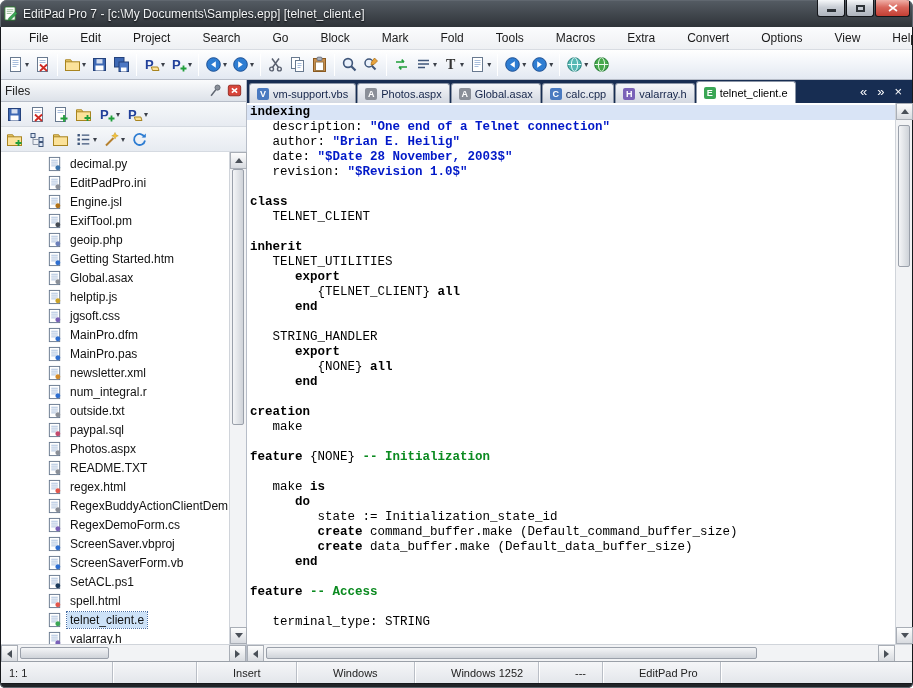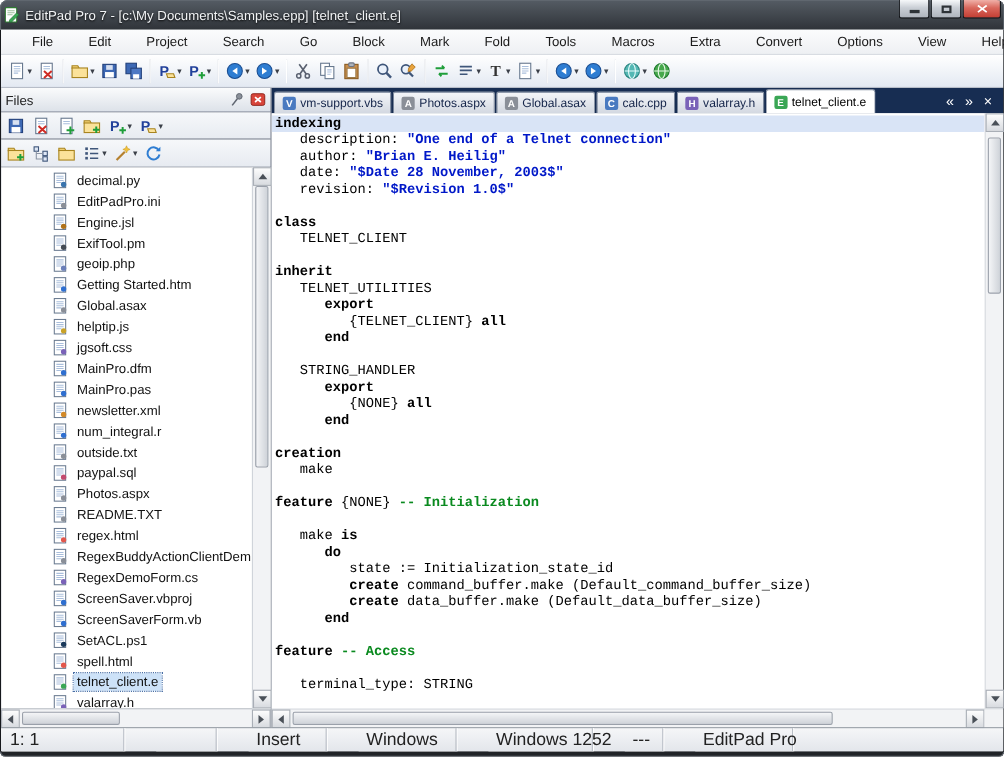--- a/index.html
+++ b/index.html
@@ -32,21 +32,21 @@
     background:linear-gradient(#ffffff,#e3e9f2); border-bottom:1px solid #b7bdc8; }
   .tb-btn { height:24px; display:flex; align-items:center; padding:0 2px; border-radius:3px; }
   .ico { width:17px; height:17px; display:inline-block; flex:none; }
   .ico svg { width:17px; height:17px; display:block; }
   .caret { font-size:8px; color:#3a3f48; margin-left:1px; }
   .tb-sep { width:1px; height:22px; background:#c2c8d2; border-right:1px solid #fff; margin:0 3px; flex:none; }
 
   .main { flex:1; min-height:0; display:flex; }
 
   
-  .files-panel { width:246px; flex:none; display:flex; flex-direction:column; background:#0f172a; border-right:1px solid #b7bdc8; }
+  .files-panel { width:246px; flex:none; display:flex; flex-direction:column; background:#0ea5e9; border-right:1px solid #b7bdc8; }
   .panel-header { height:22px; flex:none; display:flex; align-items:center; gap:4px; padding:0 4px; font-size:12px; color:#222;
     background:linear-gradient(#fafbfc,#dde2e9); border-bottom:1px solid #b7bdc8; }
   .panel-header .spacer { flex:1; }
   .panel-hicon { width:15px; height:15px; } .panel-hicon svg { width:15px; height:15px; display:block; }
   .panel-toolbar { height:25px; flex:none; display:flex; align-items:center; gap:2px; padding:0 3px;
     background:linear-gradient(#f6f8fa,#e7ebf1); border-bottom:1px solid #d5dae1; }
 
   .tree-area { flex:1; min-height:0; display:flex; background:#fff;text-align:center; }
   .tree-list { flex:1; min-width:0; overflow:hidden; padding-top:2px; }
   .tree-row { height:19px; display:flex; align-items:center; padding-left:46px; font-size:12px; color:#111; white-space:nowrap; }
@@ -86,21 +86,21 @@
   .code-area { flex:1; min-height:0; display:flex; }
   .code { flex:1; min-width:0; overflow:hidden; background:#fff; padding:2px 0 0 3px; position:relative;
     font-family:"Liberation Mono","DejaVu Sans Mono",monospace; font-size:12.5px; line-height:15px; color:#000; }
   .code-line { white-space:pre; height:15px; }
   .code-line.current { background:var(--current-line,#d9e4f6); margin-left:-3px; padding-left:3px; }
   .tok-k { font-weight:bold; color:var(--keyword,#000); }
   .tok-s { color:var(--string,#0018c8); font-weight:bold; }
   .tok-c { color:var(--comment,#0a8a1f); font-weight:bold; }
 
   
-  .statusbar { height:22px; flex:none; display:flex; align-items:stretch; font-size:16px; color:#222;
+  .statusbar { height:22px; flex:none; display:flex; align-items:stretch; font-size:11px; color:#222;
     background:linear-gradient(#f5f6f8,#e3e6eb); border-top:1px solid #9aa0a8;gap:28px; }
   .seg { display:flex; align-items:center; padding:0 8px; border-right:1px solid #b9bec6; box-shadow:1px 0 0 #fff; white-space:nowrap; }
   .seg:nth-child(1){ width:112px; } .seg:nth-child(2){ width:56px; } .seg:nth-child(3){ width:72px; }
   .seg:nth-child(4){ width:90px; } .seg:nth-child(5){ width:96px; } .seg:nth-child(6){ width:36px; }
   .seg:nth-child(7){ width:90px; } .seg:nth-child(8){ flex:1; border-right:none; box-shadow:none; }
 </style>
 </head>
 <body>
 
 <div class="window">

